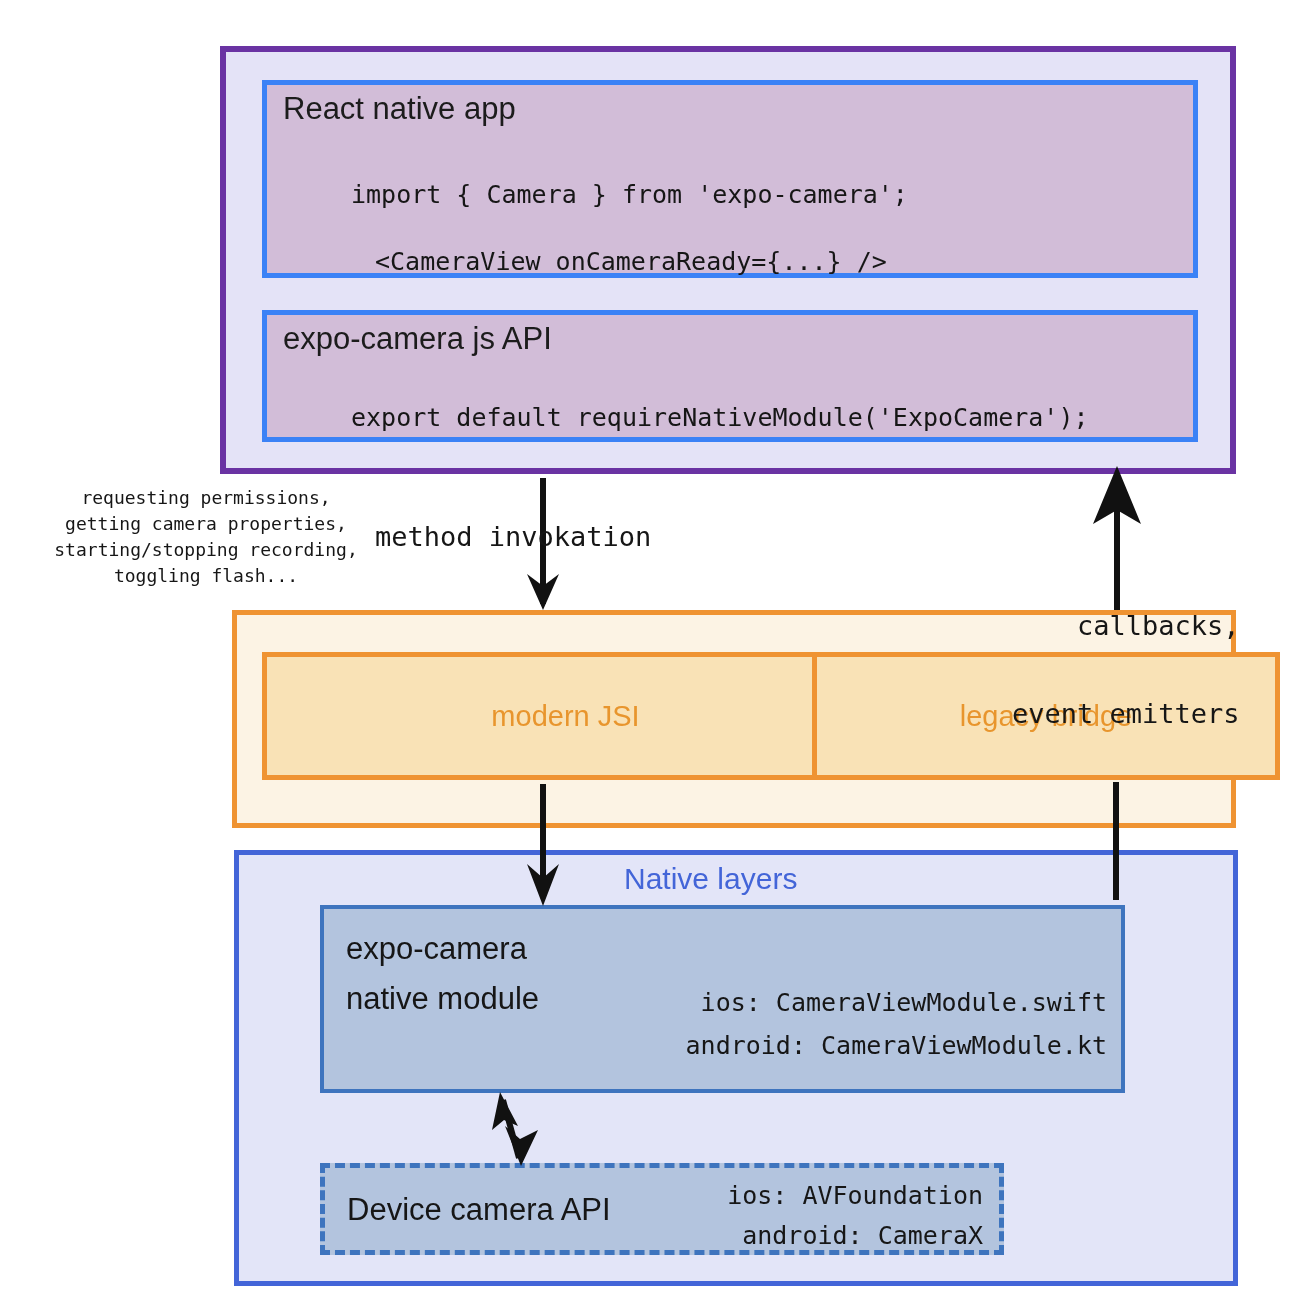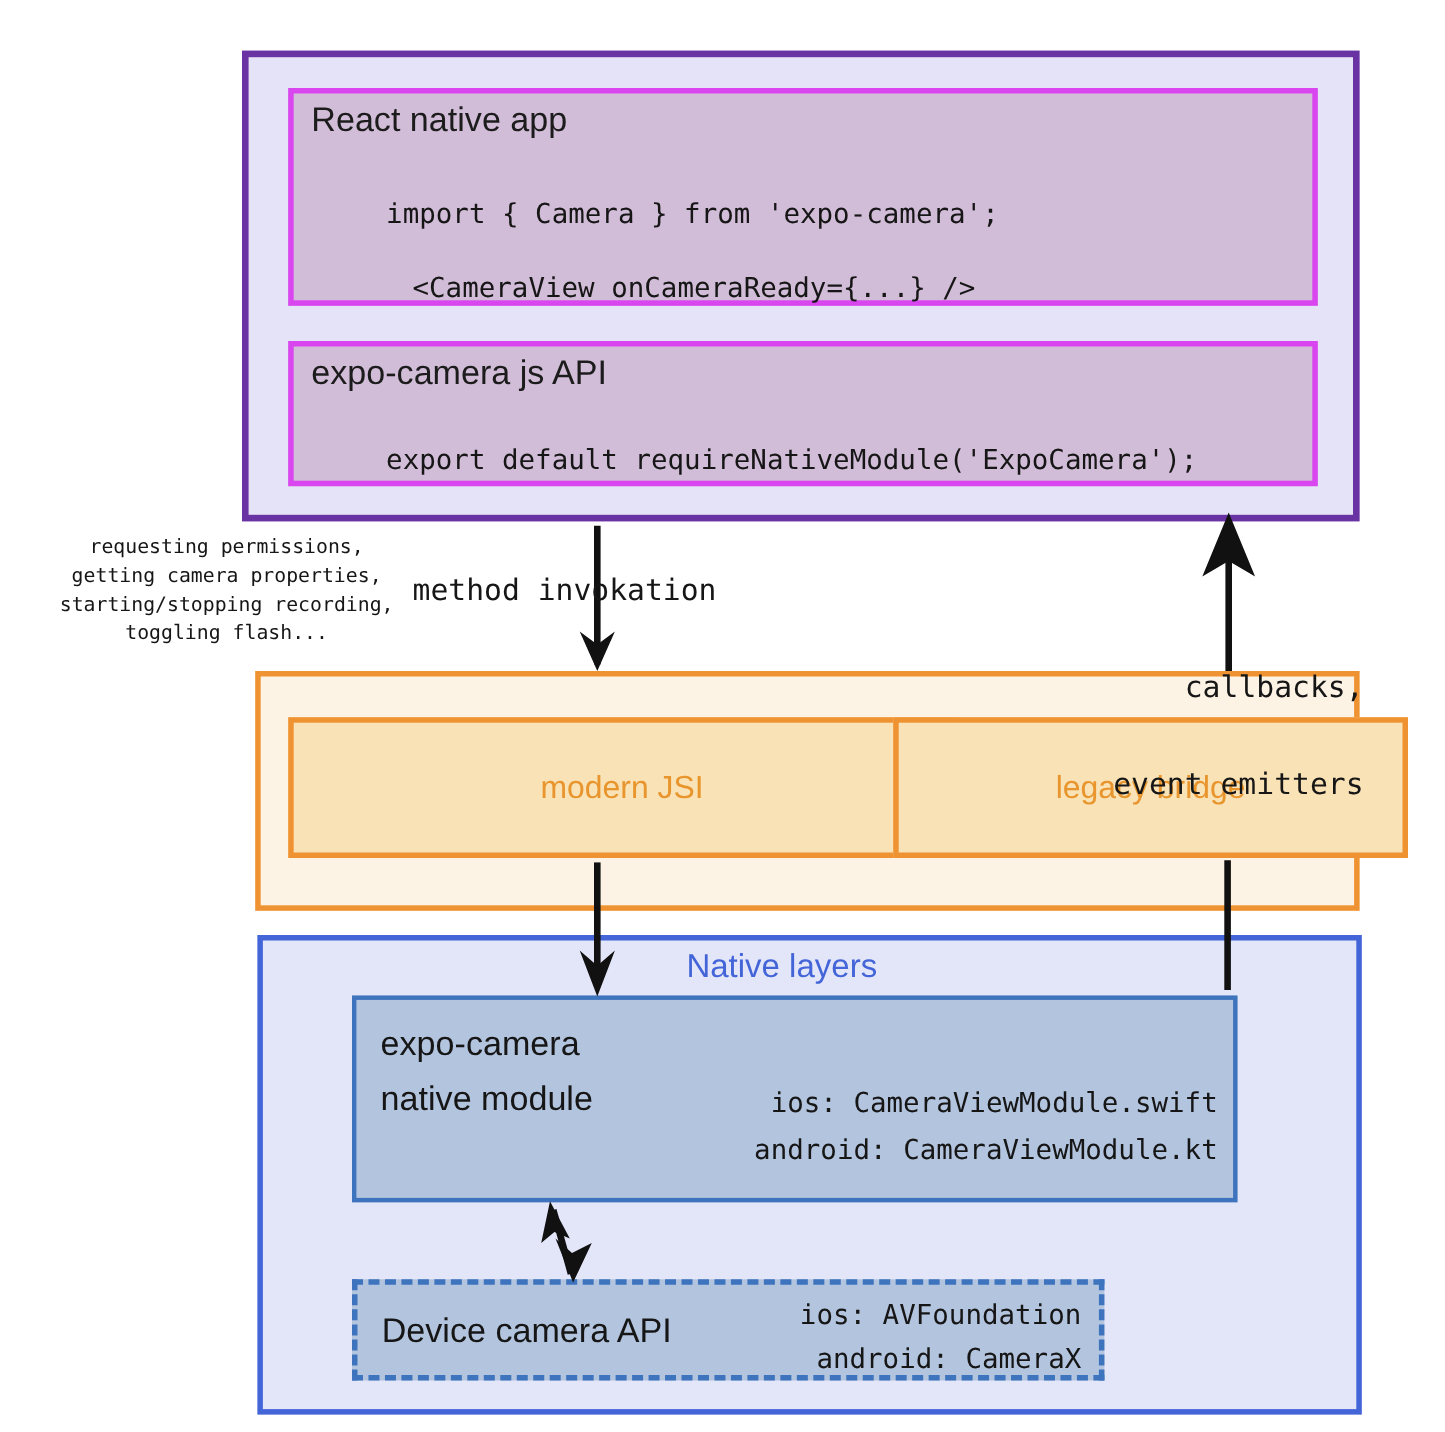--- a/index.html
+++ b/index.html
@@ -17,21 +17,21 @@
     position:absolute;left:222px;top:4px;
     font-size:30px;color:#6A33A3;letter-spacing:.1px;
     font-family:"Liberation Sans",sans-serif;
   }
   .js-layer{
     left:220px;top:46px;width:1016px;height:428px;
     background:#E4E3F7;border:6px solid #6A33A3;
   }
   .purple-card{
     position:absolute;box-sizing:border-box;
-    background:#D2BDD8;border:5px solid #d946ef;
+    background:#D2BDD8;border:5px solid #3b82f6;
   }
   .rn-app{left:262px;top:80px;width:936px;height:198px;}
   .js-api{left:262px;top:310px;width:936px;height:132px;}
   .card-title{
     position:absolute;left:16px;top:6px;
     font-size:31px;color:#1c1c1c;
     font-family:"Liberation Sans",sans-serif;
   }
   .code{
     position:absolute;

